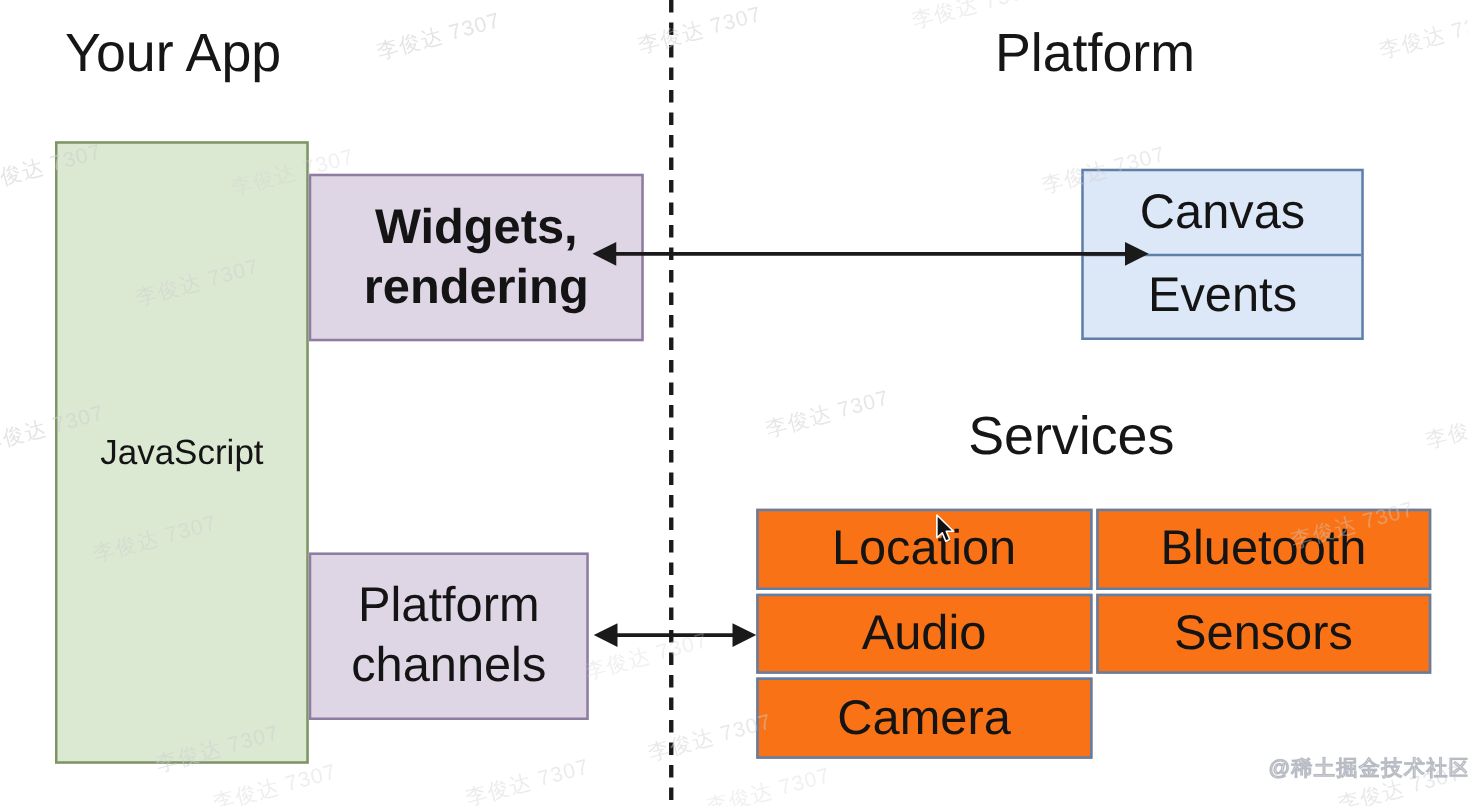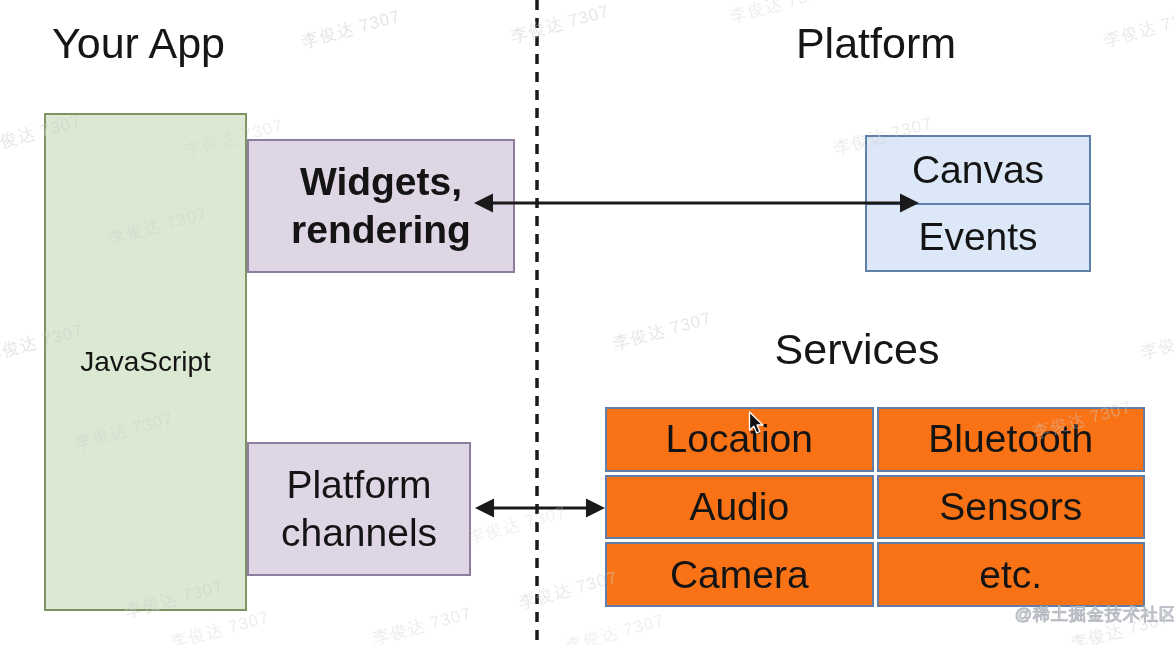--- a/index.html
+++ b/index.html
@@ -94,21 +94,20 @@
     <div class="row">Canvas</div>
     <div class="row">Events</div>
   </div>
 
   <div id="services-table">
     <div class="cell">Location</div>
     <div class="cell">Bluetooth</div>
     <div class="cell">Audio</div>
     <div class="cell">Sensors</div>
     <div class="cell">Camera</div>
-    <div class="cell">etc.</div>
   </div>
 
   <svg class="overlay" width="1174" height="645" viewBox="0 0 1174 645">
     <line x1="537" y1="0" x2="537" y2="645" stroke="#1a1a1a" stroke-width="3.5" stroke-dasharray="10 8"></line>
     <g>
       <line x1="490" y1="203" x2="903" y2="203" stroke="#1a1a1a" stroke-width="3"></line>
       <polygon points="474,203 493,193.5 493,212.5" fill="#1a1a1a"></polygon>
       <polygon points="919,203 900,193.5 900,212.5" fill="#1a1a1a"></polygon>
     </g>
     <g>

